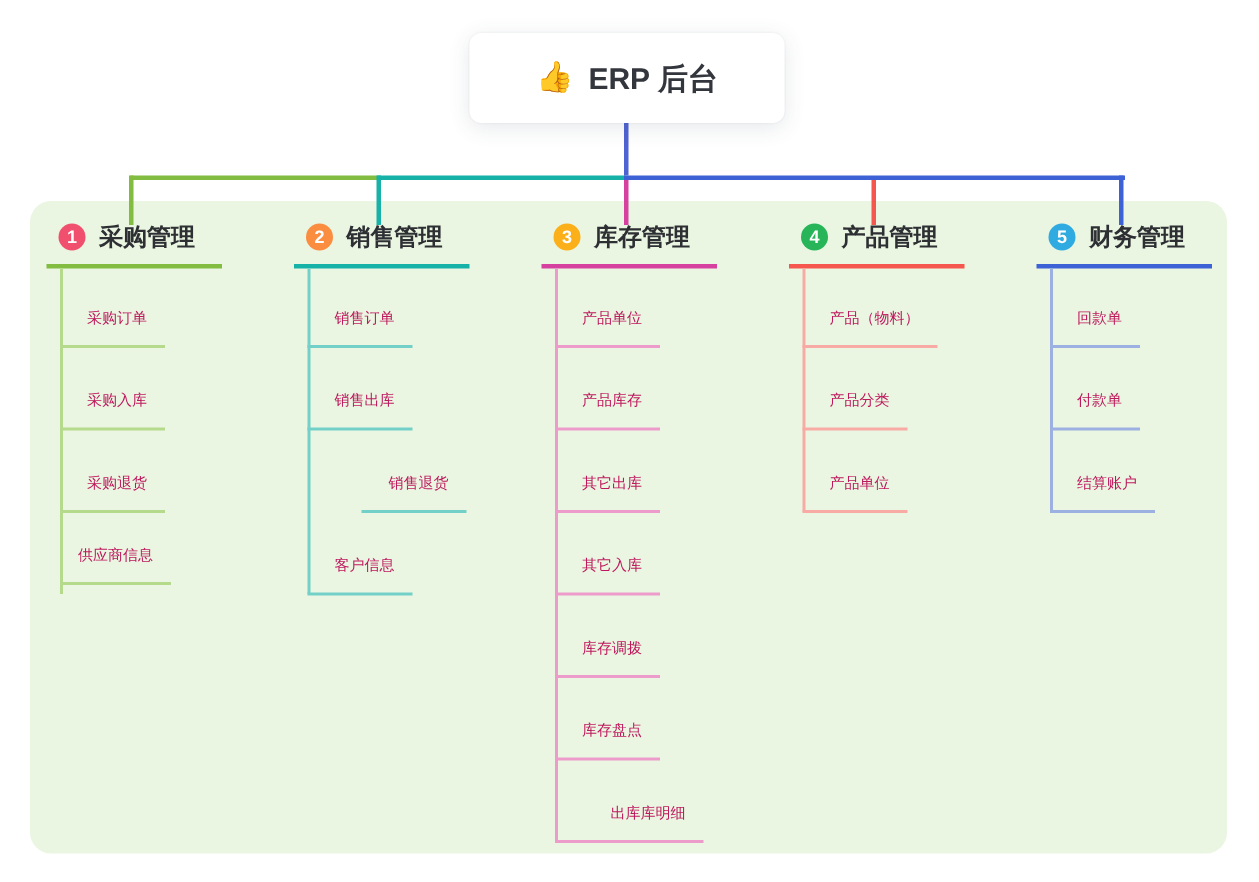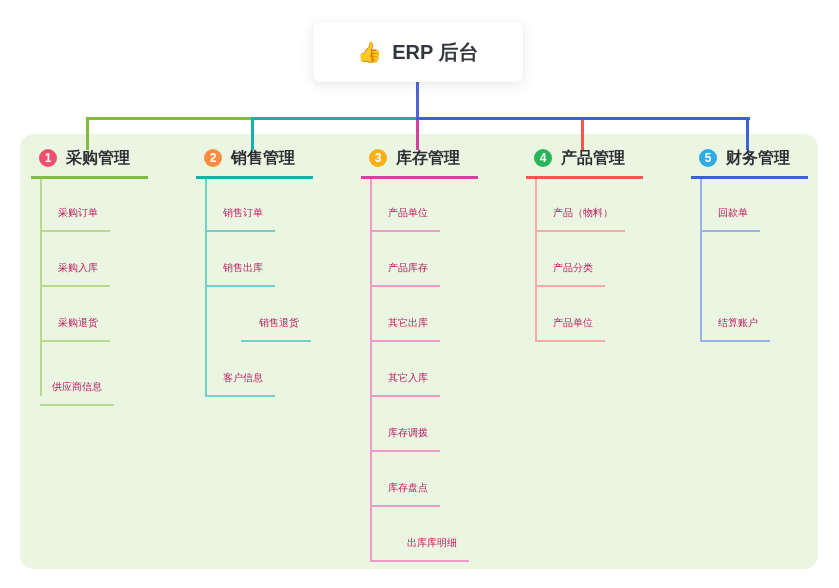--- a/index.html
+++ b/index.html
@@ -55,21 +55,21 @@
   <div id="branches">
       <div class="branch" style="left: 31px;">
         <div class="b-head" style="border-bottom-color: rgb(130, 188, 64);">
           <span class="badge" style="background: rgb(240, 80, 110);">1</span>
           <span class="b-label">采购管理</span>
         </div>
         <div class="trunk" style="background: rgb(181, 218, 140); height: 217px;"></div>
         <div class="child" style="top: 56px; border-bottom-color: rgb(181, 218, 140);"><span>采购订单</span></div>
         <div class="child" style="top: 111px; border-bottom-color: rgb(181, 218, 140);"><span>采购入库</span></div>
         <div class="child" style="top: 166px; border-bottom-color: rgb(181, 218, 140);"><span>采购退货</span></div>
-        <div class="child" style="top: 230px; border-bottom-color: rgb(181, 218, 140); padding-left: 12px;"><span>供应商信息</span></div>
+        <div class="child" style="top: 214px; border-bottom-color: rgb(181, 218, 140); padding-left: 12px;"><span>供应商信息</span></div>
       </div>
       <div class="branch" style="left: 196px;">
         <div class="b-head" style="border-bottom-color: rgb(22, 178, 168);">
           <span class="badge" style="background: rgb(251, 141, 65);">2</span>
           <span class="b-label">销售管理</span>
         </div>
         <div class="trunk" style="background: rgb(114, 208, 200); height: 217px;"></div>
         <div class="child" style="top: 56px; border-bottom-color: rgb(114, 208, 200);"><span>销售订单</span></div>
         <div class="child" style="top: 111px; border-bottom-color: rgb(114, 208, 200); text-align: center;"><span>销售出库</span></div>
         <div class="child" style="top: 166px; border-bottom-color: rgb(114, 208, 200); margin-left: 36px;"><span>销售退货</span></div>
@@ -99,20 +99,21 @@
         <div class="child" style="top: 111px; border-bottom-color: rgb(248, 171, 165);"><span>产品分类</span></div>
         <div class="child" style="top: 166px; border-bottom-color: rgb(248, 171, 165);"><span>产品单位</span></div>
       </div>
       <div class="branch" style="left: 691px;">
         <div class="b-head" style="border-bottom-color: rgb(60, 98, 214);">
           <span class="badge" style="background: rgb(47, 171, 225);">5</span>
           <span class="b-label">财务管理</span>
         </div>
         <div class="trunk" style="background: rgb(156, 176, 226); height: 162px;"></div>
         <div class="child" style="top: 56px; border-bottom-color: rgb(156, 176, 226);"><span>回款单</span></div>
+        <div class="child" style="top: 111px; border-bottom-color: rgb(156, 176, 226);"><span>付款单</span></div>
         <div class="child" style="top: 166px; border-bottom-color: rgb(156, 176, 226);"><span>结算账户</span></div>
       </div>
     </div>
   <div class="root-node">
     <span class="root-icon">👍</span>
     <span>ERP 后台</span>
   </div>
 </div>
 
 </body></html>

